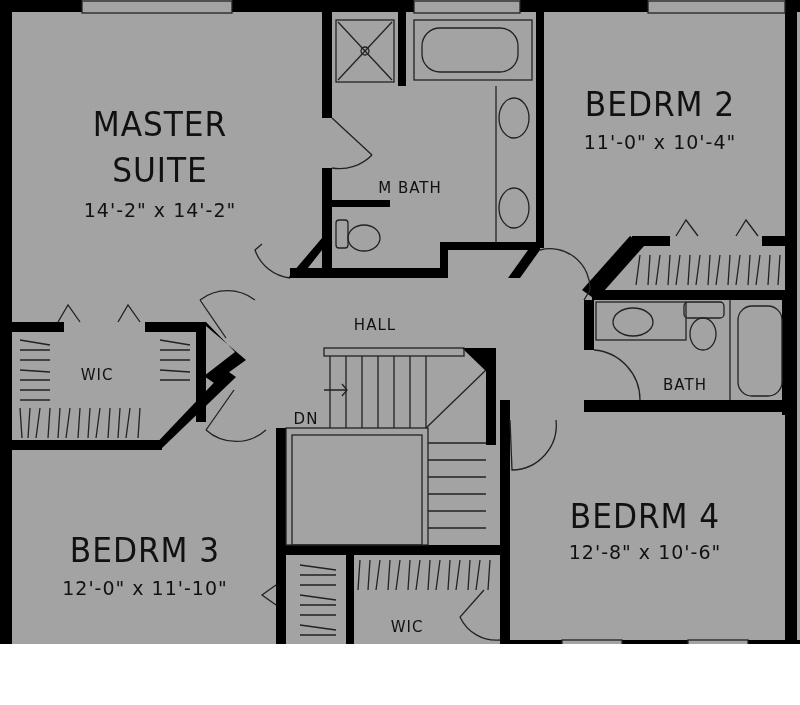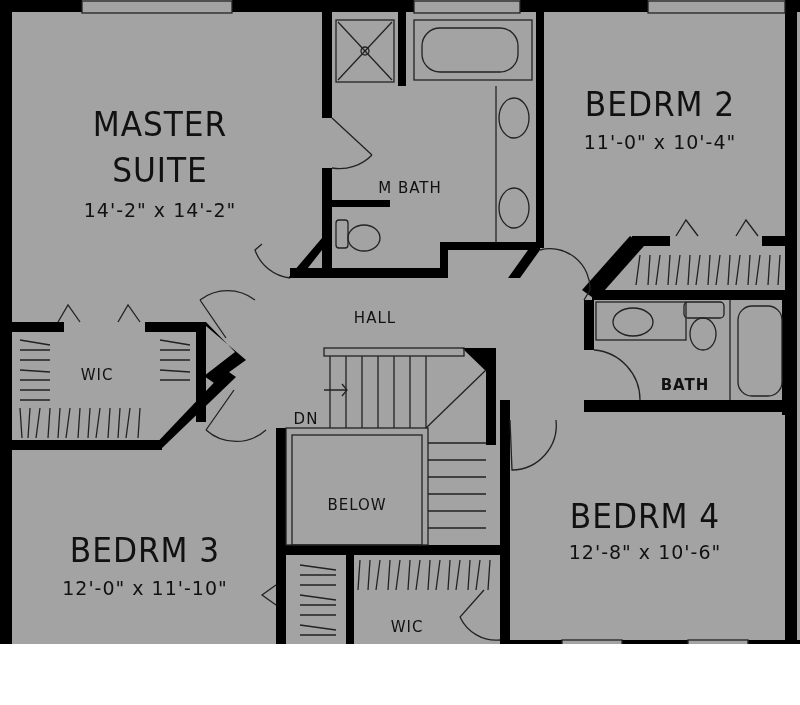--- a/index.html
+++ b/index.html
@@ -138,29 +138,28 @@
 
   <div class="lbl big" style="left:70px;top:104px;width:180px;">MASTER</div>
   <div class="lbl big" style="left:70px;top:150px;width:180px;">SUITE</div>
   <div class="lbl dim" style="left:55px;top:198px;width:210px;">14'-2" x 14'-2"</div>
 
   <div class="lbl sm" style="left:360px;top:147px;width:100px;margin-top:32px;">M BATH</div>
 
   <div class="lbl big" style="left:560px;top:84px;width:200px;">BEDRM 2</div>
   <div class="lbl dim" style="left:555px;top:130px;width:210px;">11'-0" x 10'-4"</div>
 
-  <div class="lbl sm" style="left:345px;top:309px;width:60px;">HALL</div>
+  <div class="lbl sm" style="left:345px;top:316px;width:60px;">HALL</div>
 
   <div class="lbl sm" style="left:72px;top:366px;width:50px;">WIC</div>
 
-  <div class="lbl sm" style="left:655px;top:376px;width:60px;font-weight:bold;">BATH</div>
+  <div class="lbl sm" style="left:655px;top:376px;width:60px;">BATH</div>
 
   <div class="lbl sm" style="left:288px;top:382px;width:36px;margin-top:28px;">DN</div>
 
-  <div class="lbl sm" style="left:292px;top:496px;width:130px;">BELOW</div>
 
   <div class="lbl big" style="left:40px;top:530px;width:210px;">BEDRM 3</div>
   <div class="lbl dim" style="left:35px;top:576px;width:220px;">12'-0" x 11'-10"</div>
 
   <div class="lbl big" style="left:540px;top:496px;width:210px;">BEDRM 4</div>
   <div class="lbl dim" style="left:535px;top:540px;width:220px;">12'-8" x 10'-6"</div>
 
   <div class="lbl sm" style="left:382px;top:618px;width:50px;">WIC</div>
 </div>
 

